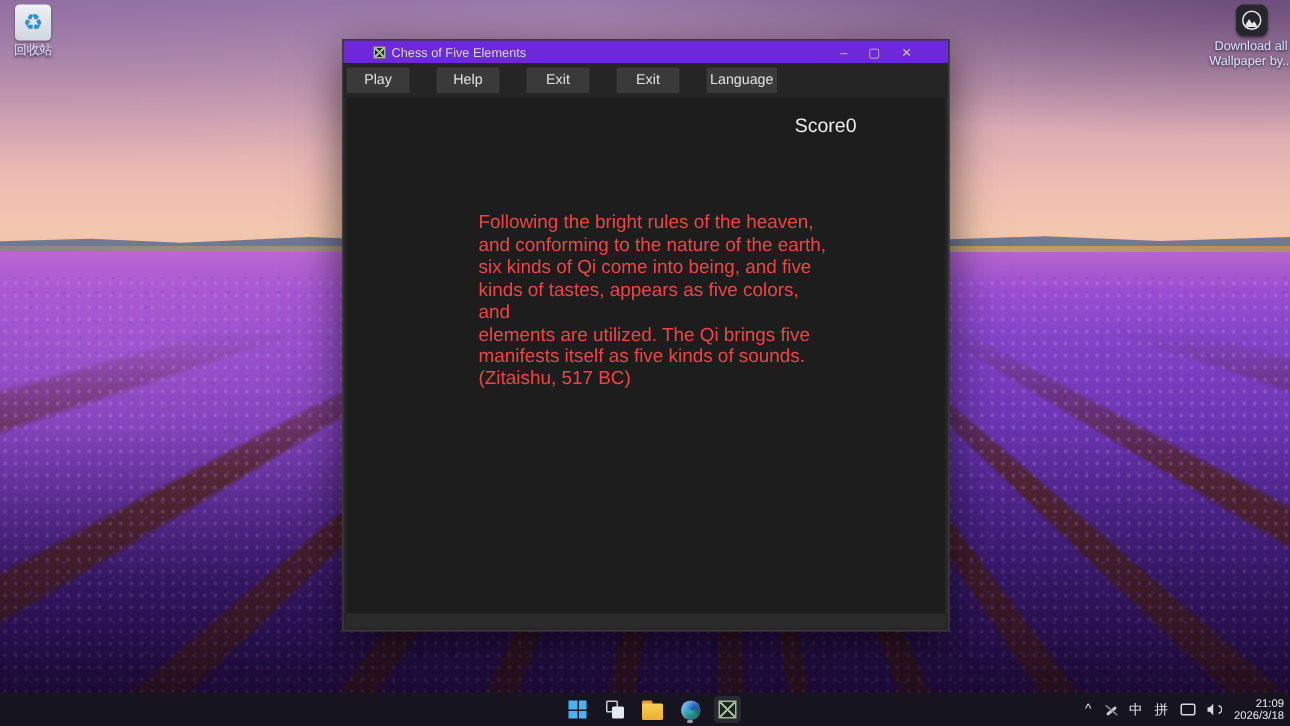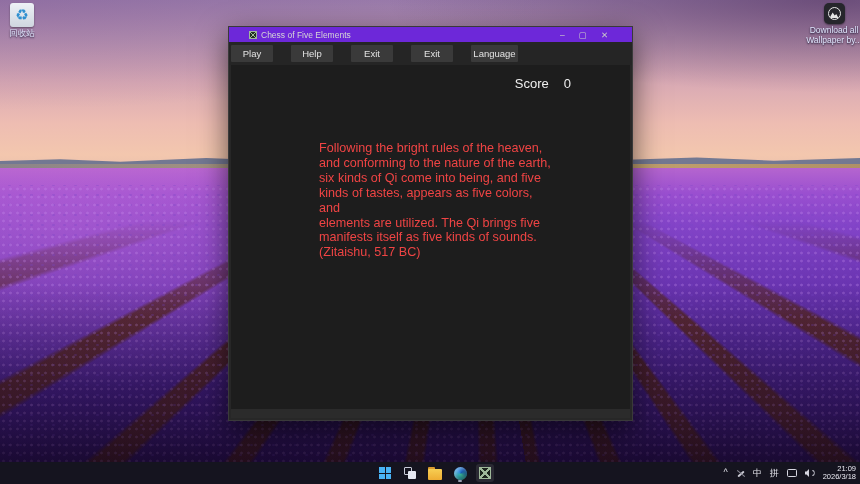--- a/index.html
+++ b/index.html
@@ -57,21 +57,21 @@
     background-image:linear-gradient(45deg, transparent 44%, #9fb89a 44% 56%, transparent 56%),
                      linear-gradient(-45deg, transparent 44%, #9fb89a 44% 56%, transparent 56%); }
   .title-txt { font-size:8.5px; color:#d6d6d6; flex:1; white-space:nowrap; overflow:hidden; }
   .winctl { display:flex; align-items:center; gap:14px; padding-right:4px; }
   .winctl span { font-size:8.5px; color:#c9c9c9; line-height:10px; cursor:default; }
   .menubar { height:23px; display:flex; align-items:center; padding:0 2px; gap:18px; background:#252525; }
   .mbtn { height:17px; background:#3a3a3a; color:#e2e2e2; font-size:9.5px; border:none;
     display:flex; align-items:center; justify-content:center; border-radius:1px; cursor:default; }
   .mbtn.w42 { width:42px; } .mbtn.w46 { width:47px; }
   .content { position:absolute; left:2px; right:2px; top:38px; bottom:11px; background:#1d1d1d; }
-  .scorebar { position:absolute; top:11px; right:59px; display:flex; gap:15px; align-items:center; }
+  .scorebar { position:absolute; top:11px; right:59px; display:flex; align-items:center; }
   .score-lbl, .score-val { font-size:13px; color:#efefef; }
   .story { position:absolute; left:88px; top:76px; width:232px; color:#ef4444;
     font-size:12.6px; line-height:14.9px; }
   .story span { display:block; }
   .statusstrip { position:absolute; left:2px; right:2px; bottom:2px; height:9px; background:#2b2b2b; }
 
   
   .taskbar { position:absolute; left:0; bottom:0; width:860px; height:22px; background:#15141f;
     display:flex; align-items:center; }
   .tb-center { position:absolute; left:376px; top:0; height:22px; display:flex; align-items:center; gap:7px; }

